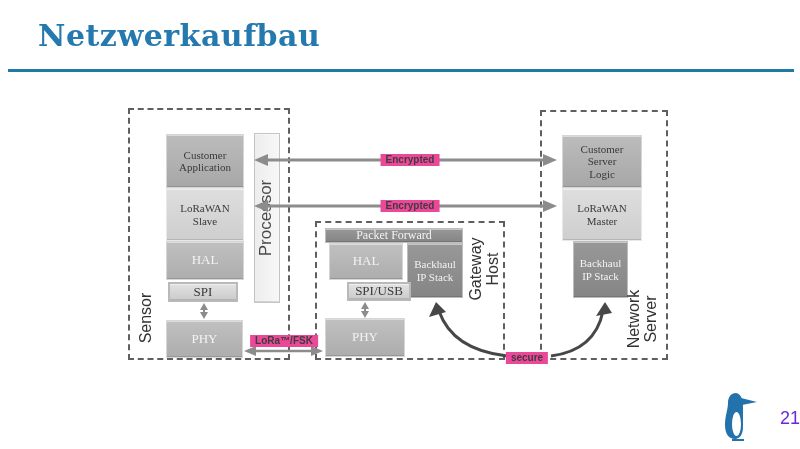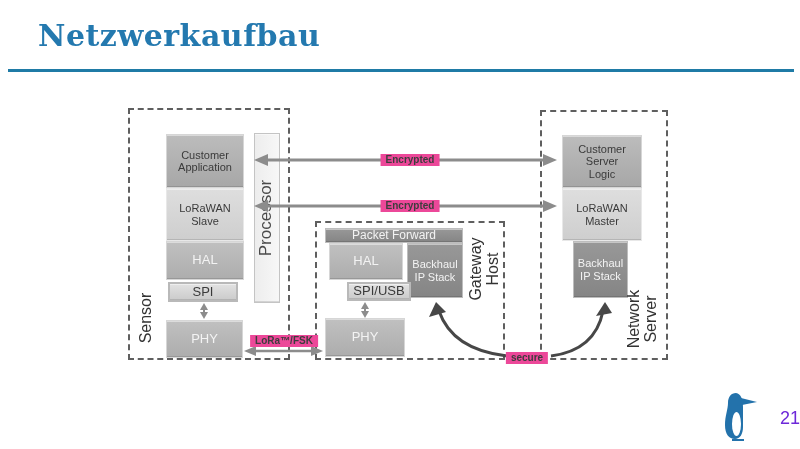--- a/index.html
+++ b/index.html
@@ -4,21 +4,21 @@
 <style>
   html,body{margin:0;padding:0;background:#fff;}
   .slide{position:relative;width:800px;height:449px;background:#ffffff;overflow:hidden;
          font-family:"Liberation Sans",sans-serif;}
   .title{position:absolute;left:38px;top:18px;font-family:"DejaVu Serif","Liberation Serif",serif;
          font-weight:bold;font-size:30px;color:#2479af;letter-spacing:.5px;}
   .rule{position:absolute;left:8px;top:69px;width:786px;height:3px;background:#1f7ba6;}
   .group{position:absolute;border:2px dashed #5f5f5f;box-sizing:border-box;}
   .box{position:absolute;display:flex;align-items:center;justify-content:center;text-align:center;
        box-sizing:border-box;white-space:pre-line;line-height:1.12;
-       box-shadow:inset 0 1px 0 rgba(255,255,255,.45), inset 0 -1px 0 rgba(0,0,0,.12);}
+       box-shadow:inset 0 1px 0 rgba(255,255,255,.45), inset 0 -1px 0 rgba(0,0,0,.12);font-family:Liberation Serif, serif;}
   .dark{background:linear-gradient(180deg,#989898,#858585);color:#f3f3f3;border:1px solid #bdbdbd;}
   .mid{background:linear-gradient(180deg,#bcbcbc,#a7a7a7);color:#3a3a3a;border:1px solid #d6d6d6;}
   .midw{background:linear-gradient(180deg,#c0c0c0,#adadad);color:#f3f3f3;border:1px solid #d6d6d6;}
   .light{background:linear-gradient(180deg,#dedede,#cecece);color:#3a3a3a;border:1px solid #e8e8e8;}
   .chip{background:linear-gradient(180deg,#e2e2e2,#cbcbcb);color:#3a3a3a;border:2px solid #b9b9b9;}
   .proc{background:linear-gradient(90deg,#ededed,#f7f7f7);border:1px solid #c4c4c4;}
   .f11{font-size:11px;} .f12{font-size:12px;} .f13{font-size:13px;}
   .vlabel{position:absolute;transform:rotate(-90deg);transform-origin:center;text-align:center;
           color:#333;white-space:pre-line;line-height:1.05;}
   .conn-label{position:absolute;transform:translate(-50%,-50%);background:#ec4899;padding:0 5px;

